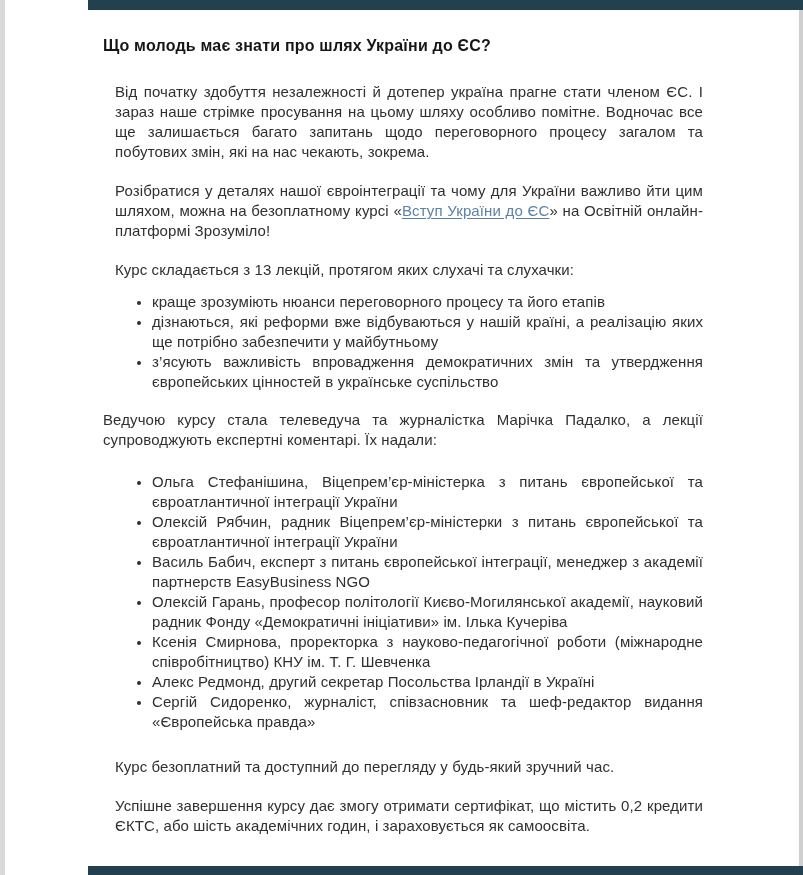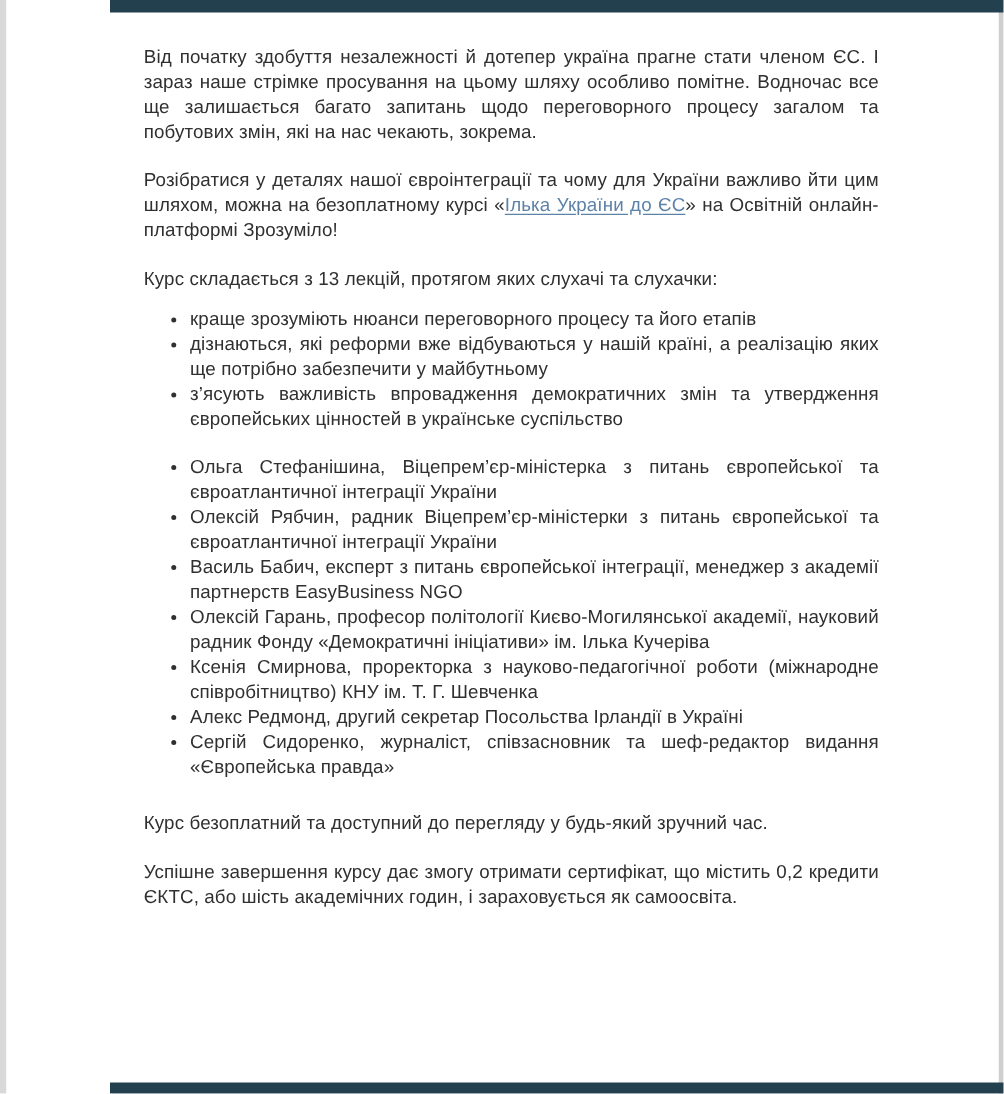--- a/index.html
+++ b/index.html
@@ -86,33 +86,35 @@
 
 <div class="stage">
 
   <div class="edge-left"></div>
   <div class="edge-right"></div>
   <div class="bar-top"></div>
   <div class="bar-bottom"></div>
 
   <div class="content">
 
+    <h1 class="doc-heading">Що молодь має знати про шлях України до ЄС?</h1>
 
     <p>Від початку здобуття незалежності й дотепер україна прагне стати членом ЄС. І зараз наше стрімке просування на цьому шляху особливо помітне. Водночас все ще залишається багато запитань щодо переговорного процесу загалом та побутових змін, які на нас чекають, зокрема.</p>
 
-    <p><span>Розібратися у деталях нашої євроінтеграції та чому для України важливо йти цим шляхом, можна на безоплатному курсі «</span><a class="course-link">Ілька України до ЄС</a><span>» на Освітній онлайн-платформі Зрозуміло!</span></p>
+    <p><span>Розібратися у деталях нашої євроінтеграції та чому для України важливо йти цим шляхом, можна на безоплатному курсі «</span><a class="course-link">Вступ України до ЄС</a><span>» на Освітній онлайн-платформі Зрозуміло!</span></p>
 
     <p class="lead">Курс складається з 13 лекцій, протягом яких слухачі та слухачки:</p>
 
     <ul class="outcomes">
       <li>краще зрозуміють нюанси переговорного процесу та його етапів</li>
       <li>дізнаються, які реформи вже відбуваються у нашій країні, а реалізацію яких ще потрібно забезпечити у майбутньому</li>
       <li>з’ясують важливість впровадження демократичних змін та утвердження європейських цінностей в українське суспільство</li>
     </ul>
 
+    <p class="host">Ведучою курсу стала телеведуча та журналістка Марічка Падалко, а лекції супроводжують експертні коментарі. Їх надали:</p>
 
     <ul class="experts">
       <li>Ольга Стефанішина, Віцепрем’єр-міністерка з питань європейської та євроатлантичної інтеграції України</li>
       <li>Олексій Рябчин, радник Віцепрем’єр-міністерки з питань європейської та євроатлантичної інтеграції України</li>
       <li>Василь Бабич, експерт з питань європейської інтеграції, менеджер з академії партнерств EasyBusiness NGO</li>
       <li>Олексій Гарань, професор політології Києво-Могилянської академії, науковий радник Фонду «Демократичні ініціативи» ім. Ілька Кучеріва</li>
       <li>Ксенія Смирнова, проректорка з науково-педагогічної роботи (міжнародне співробітництво) КНУ ім. Т. Г. Шевченка</li>
       <li>Алекс Редмонд, другий секретар Посольства Ірландії в Україні</li>
       <li>Сергій Сидоренко, журналіст, співзасновник та шеф-редактор видання «Європейська правда»</li>
     </ul>

